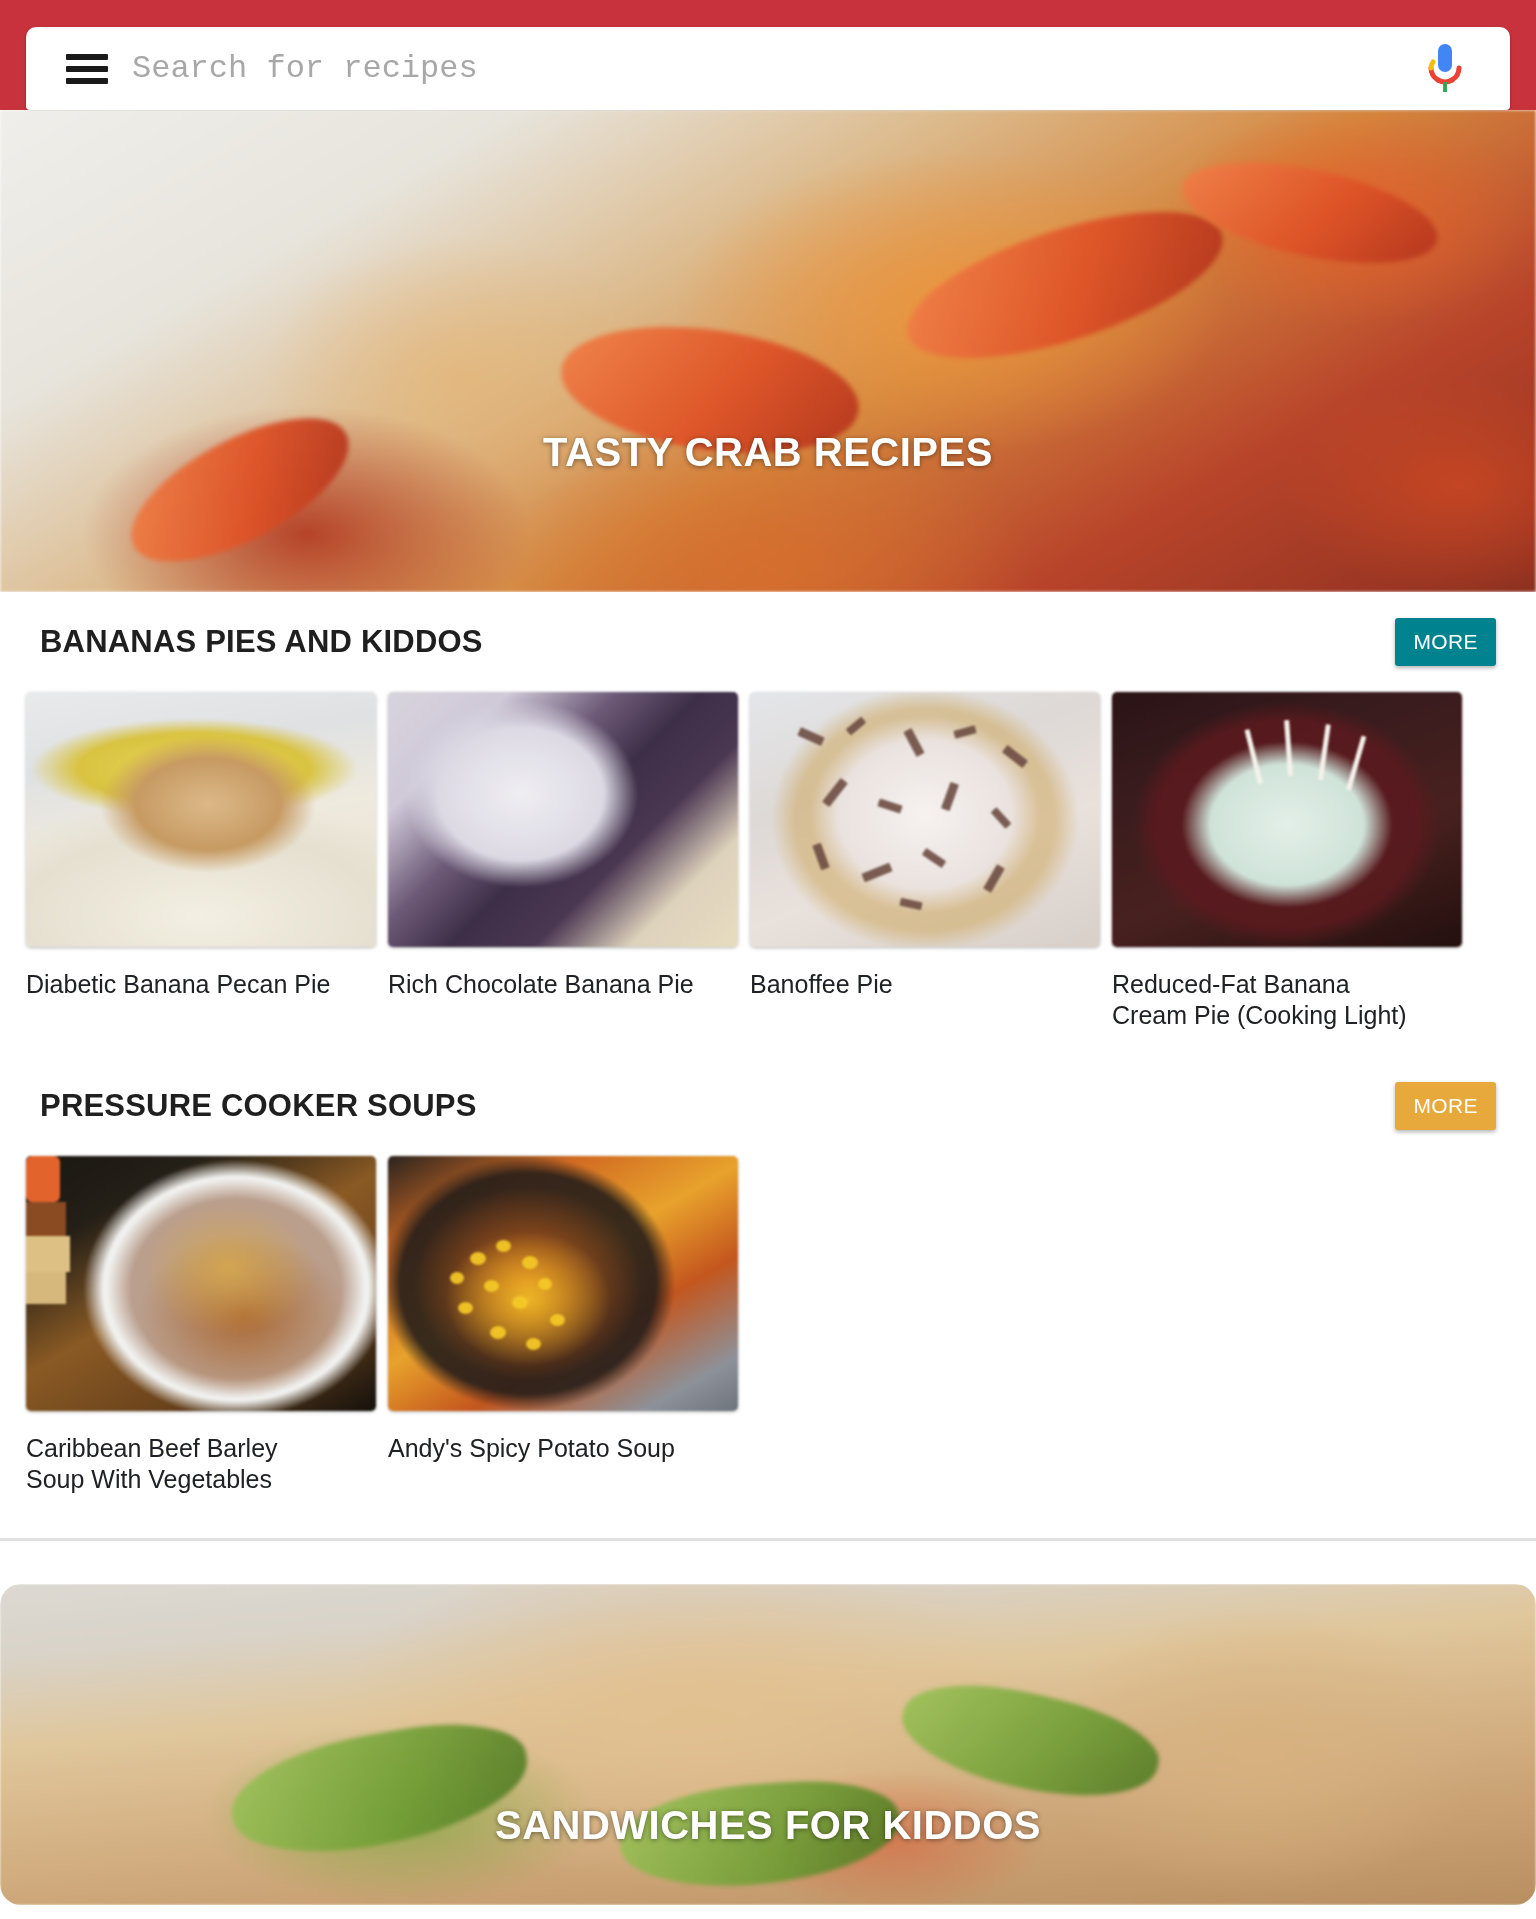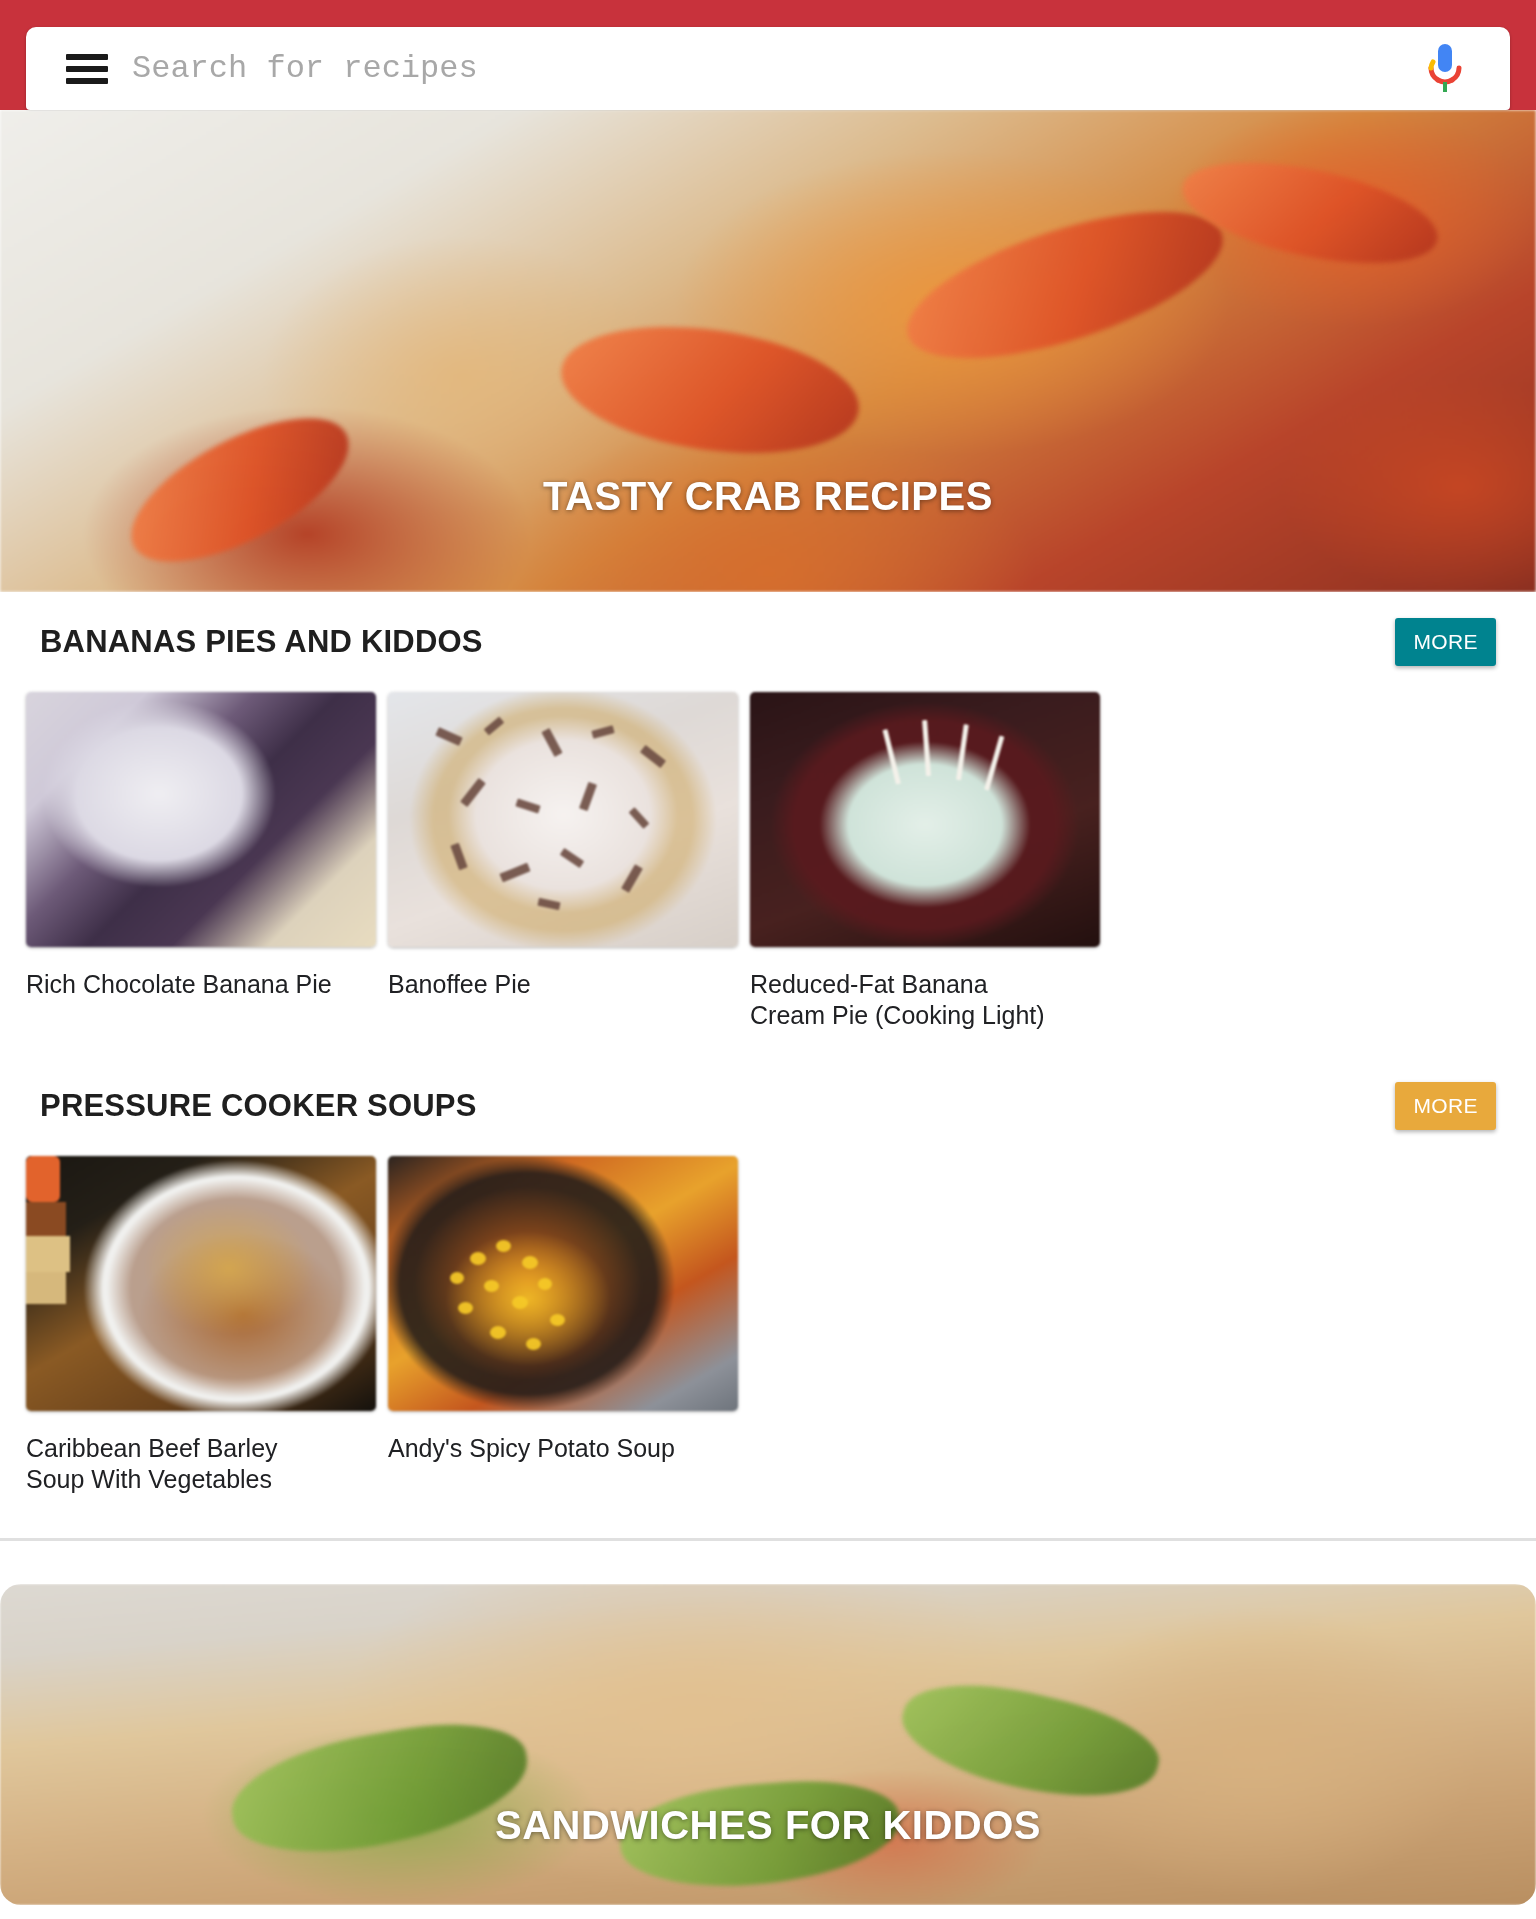--- a/index.html
+++ b/index.html
@@ -46,21 +46,21 @@
     display:flex; align-items:flex-end; justify-content:center;
     overflow:hidden;
   }
   .hero-title {
     position:relative; z-index:3;
     color:#fff; font-size:40px; font-weight:bold;
     letter-spacing:0.5px;
     text-shadow:0 1px 5px rgba(0,0,0,0.45);
   }
   .hero-crab { height:482px; }
-  .hero-crab .hero-title { margin-bottom:73px; }
+  .hero-crab .hero-title { margin-bottom:117px; }
   .hero-sand { height:321px;border-radius:21px; }
   .hero-sand .hero-title { margin-bottom:57px; }
 
   .photo { position:absolute; inset:0; }
 
   
   .crab-bg {
     background:
       radial-gradient(ellipse 300px 180px at 88% 22%, rgba(230,95,40,.85), transparent 62%),
       radial-gradient(ellipse 420px 230px at 62% 40%, rgba(236,150,60,.9), transparent 66%),
@@ -238,20 +238,24 @@
   <div class="hero-title">TASTY CRAB RECIPES</div>
 </div>
 
 <div class="section">
   <div class="sec-head">
     <div class="sec-title">BANANAS PIES AND KIDDOS</div>
     <button class="more-btn" style="background:#00838f;">MORE</button>
   </div>
   <div class="cards">
 
+    <div class="card">
+      <div class="card-img p-pecan"></div>
+      <div class="card-label">Diabetic Banana Pecan Pie</div>
+    </div>
 
     <div class="card">
       <div class="card-img p-choco"></div>
       <div class="card-label">Rich Chocolate Banana Pie</div>
     </div>
 
     <div class="card">
       <div class="card-img p-banoffee">
         <div class="choco-bit" style="left:48px;top:40px;width:26px;height:9px;transform:rotate(24deg);"></div>
         <div class="choco-bit" style="left:96px;top:30px;width:20px;height:8px;transform:rotate(-40deg);"></div>

